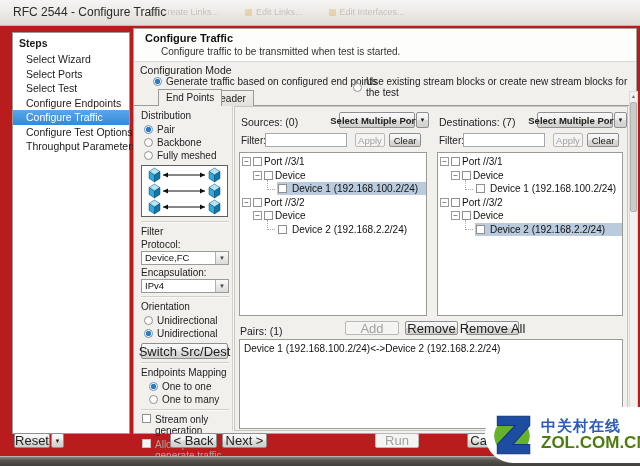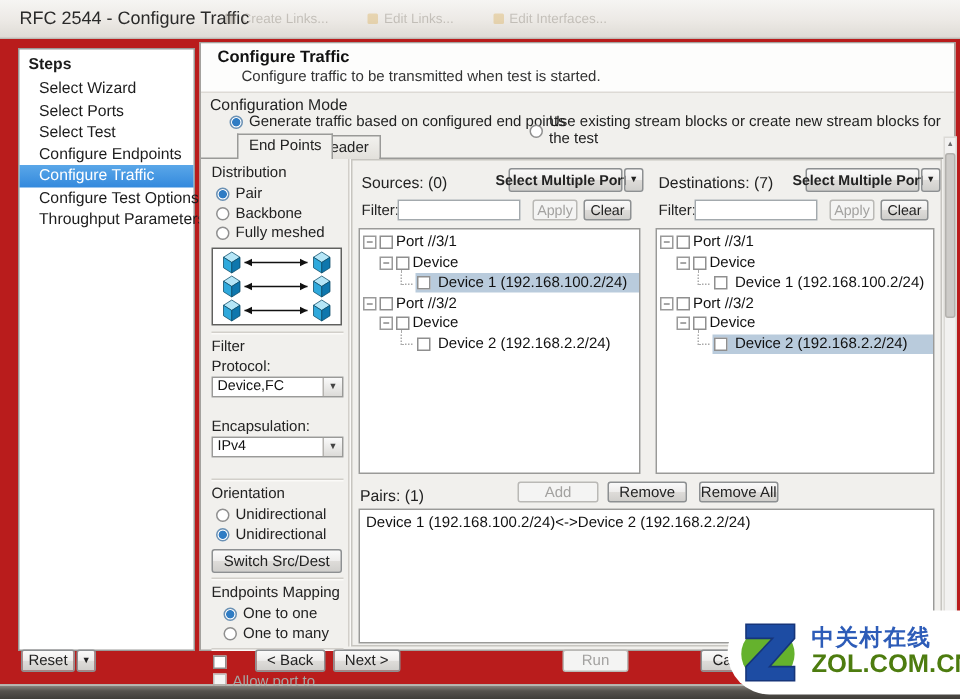--- a/index.html
+++ b/index.html
@@ -52,25 +52,25 @@
   .tab.t2 { left:59px; }
 
   
   .leftcol { position:absolute; left:2px; top:77px; width:96px; bottom:2px; padding:2px 3px 0 5px;
     font-size:10px; color:#222; }
   .lc-h { font-size:10px; color:#222; margin:2px 0 2px 0; }
   .opt { display:flex; align-items:center; gap:4px; height:13px; margin-left:3px; white-space:nowrap; }
   .diagram { width:87px; height:52px; background:#fff; border:1px solid #60605e; margin:3px 0 4px 0; }
   .sep { height:2px; border-top:1px solid #d2cfca; border-bottom:1px solid #fbfaf8; margin:3px 0; }
   .fld-l { margin:2px 0 1px 0; }
-  .combo { display:flex; height:14px; border:1px solid #9a9a98; background:#fff; align-items:stretch; margin-bottom:14px; }
+  .combo { display:flex; height:14px; border:1px solid #9a9a98; background:#fff; align-items:stretch; margin-bottom:2px; }
   .combo .val { flex:1; font-size:9.5px; line-height:12px; padding-left:3px; color:#111; white-space:nowrap; overflow:hidden; }
   .combo .arr { width:13px; border-left:1px solid #b5b3af; background:linear-gradient(#fafafa,#dcdbd8);
     font-size:6px; color:#444; display:flex; align-items:center; justify-content:center; }
-  .btn { display:flex; align-items:center; justify-content:center; font-size:10px; color:#222;
+  .btn { display:flex; align-items:center; justify-content:center; font-size:13px; color:#222;
     background:linear-gradient(#fafafa,#eeedec 48%,#dedcd9 52%,#d0cfcc); border:1px solid #8d9092; border-radius:2px; cursor:default; white-space:nowrap; }
   .btn.dis { background:#f4f4f3; border-color:#bab9b6; color:#a3a2a0; }
   .switch-btn { width:87px; height:16px; margin:3px 0 2px 0; }
   .chk { display:flex; gap:4px; margin:3px 0 0 1px; line-height:11px; }
   .chk.dis { color:#a6a5a2; }
 
   .vdivider { position:absolute; left:98px; top:77px; bottom:2px; width:2px;
     border-left:1px solid #d2cfca; border-right:1px solid #fbfaf8; }
 
   
@@ -258,20 +258,21 @@
           <span>One to one</span>
         </label>
         <label class="opt" style="margin-left:8px">
           <span class="radio"></span>
           <span>One to many</span>
         </label>
 
         <div class="sep"></div>
         <label class="chk">
           <span class="cbx"></span>
+          <span>Stream only generation</span>
         </label>
         <label class="chk dis">
           <span class="cbx dis"></span>
           <span>Allow port to generate traffic to itself</span>
         </label>
       </div>
 
       <div class="vdivider"></div>
 
       <div class="rightpanel">

